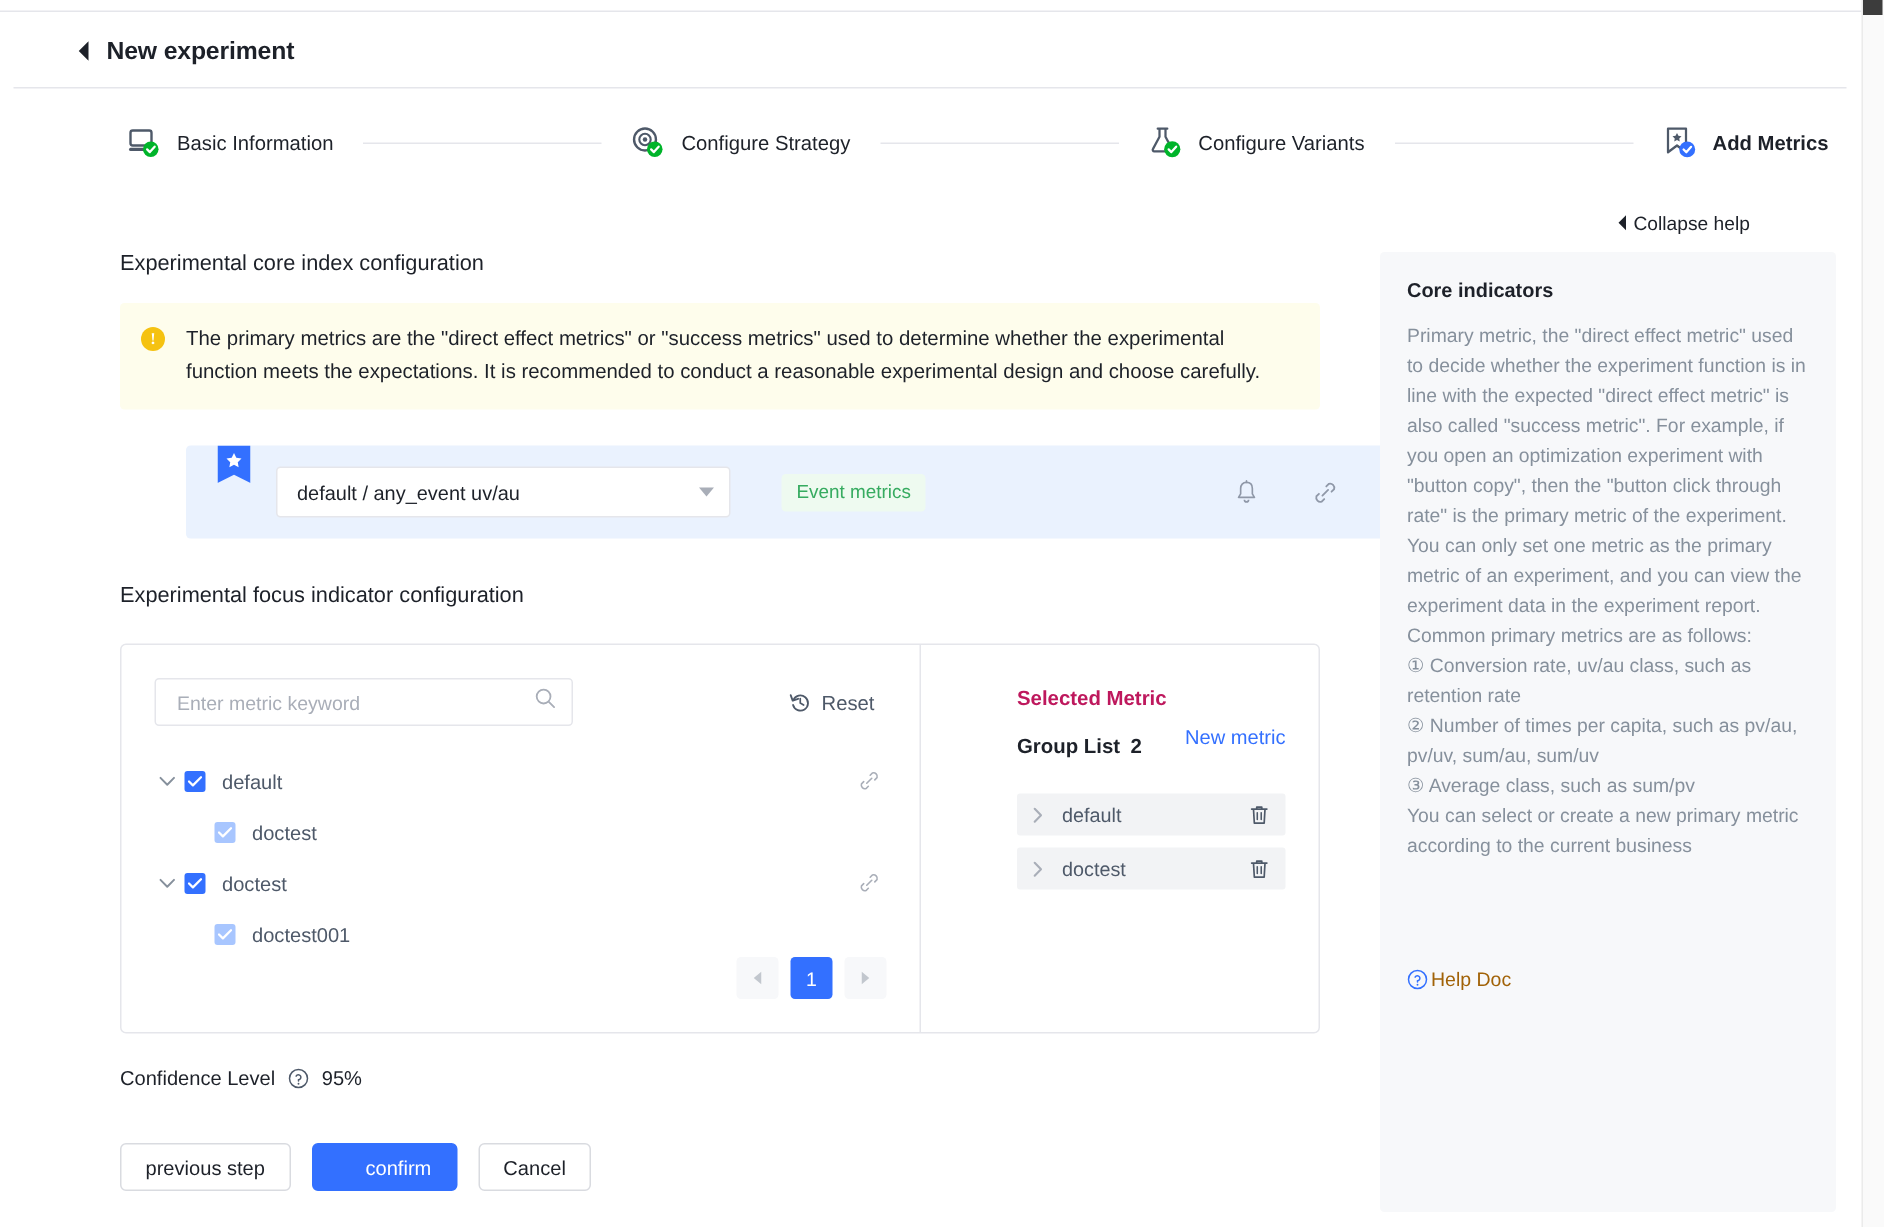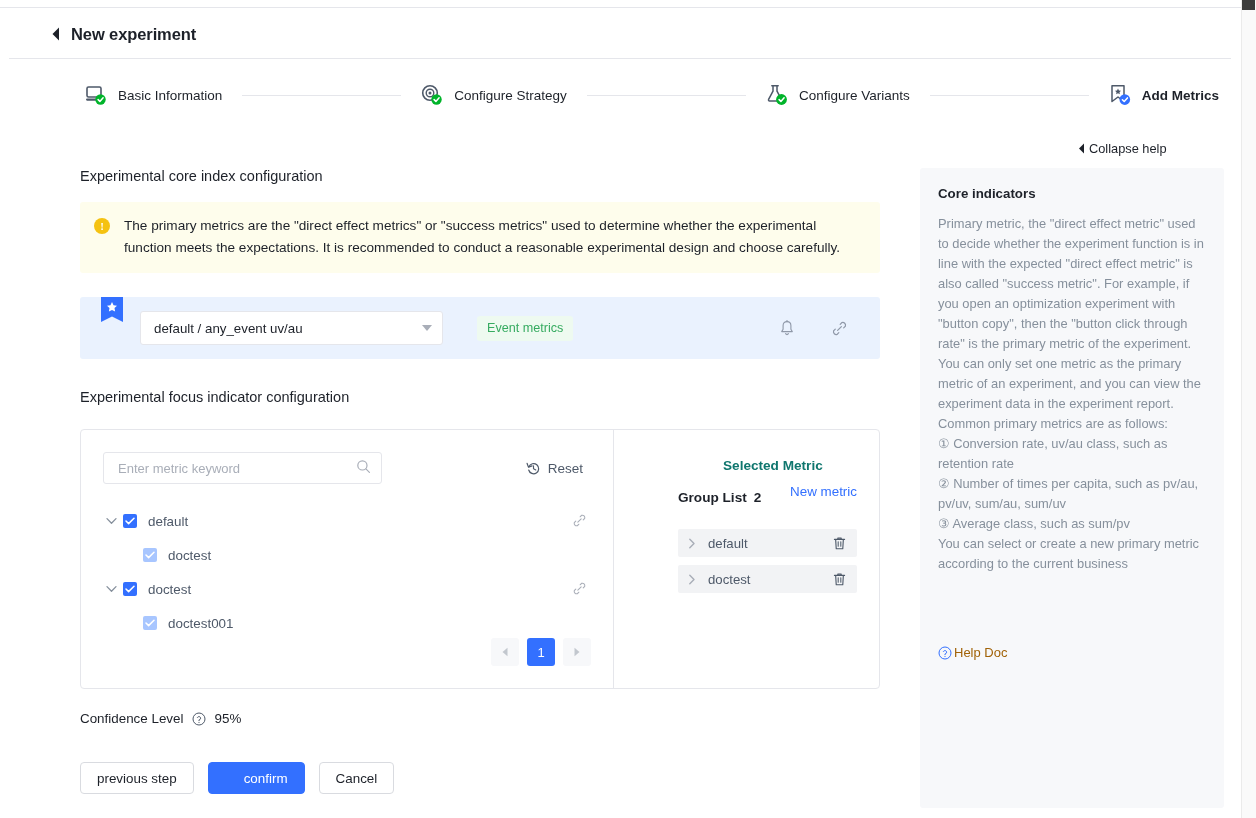--- a/index.html
+++ b/index.html
@@ -148,20 +148,21 @@
   
   .metric-row {
     position: relative;
     width: 800px;
     height: 62px;
     background: #eaf2fe;
     border-radius: 3px;
     margin-top: 24px;
     display: flex;
     align-items: center;
+    margin-left: 44px;
   }
   .ribbon {
     position: absolute;
     top: 0; left: 21px;
     width: 22px; height: 25px;
     flex: 0 0 auto;
   }
   .metric-select {
     margin-left: 60px;
     width: 303px; height: 34px;
@@ -302,23 +303,22 @@
     font-size: 13px;
   }
 
   .sel-head {
     display: flex; align-items: flex-start;
     position: relative;
   }
   .sel-title {
     font-size: 13.6px;
     font-weight: bold;
-    color: #0f766e;
+    color: #be185d;
     line-height: 24px;
-    margin-left: 45px;
   }
   .sel-sub {
     font-size: 13.6px;
     font-weight: bold;
     color: #1d2129;
     line-height: 24px;
     margin-top: 8px;
   }
   .sel-sub .count { font-weight: bold; margin-left: 7px; }
   .new-metric {

